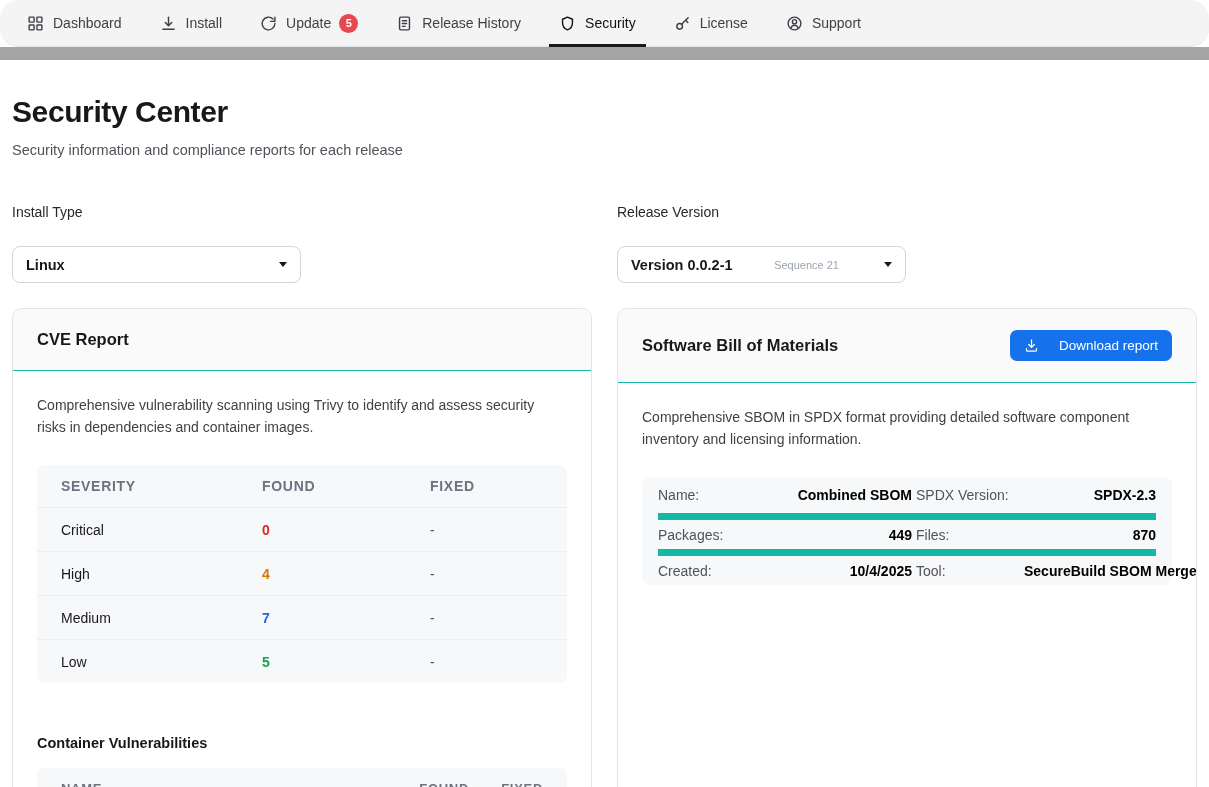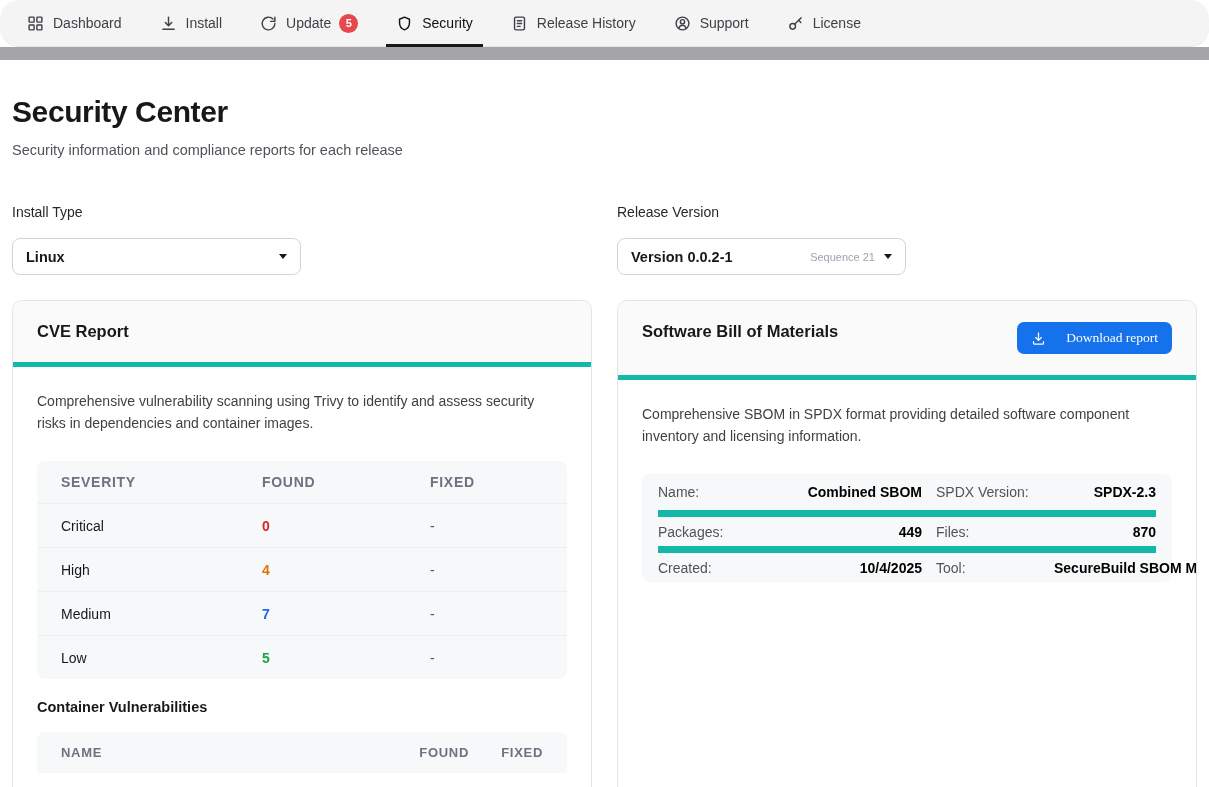--- a/index.html
+++ b/index.html
@@ -19,57 +19,57 @@
   
   .main { padding:35px 12px 0 12px; }
   .page-title { font-size:30px; font-weight:700; letter-spacing:-0.4px; color:#18181b; }
   .page-subtitle { margin-top:13px; font-size:14.5px; color:#52525b; }
 
   
   .filters { display:flex; margin-top:46px; }
   .filter { width:289px; }
   .filter.right { margin-left:316px; }
   .filter-label { font-size:14px; color:#27272a; }
-  .select { margin-top:18px; height:37px; border:1px solid #d4d4d8; border-radius:8px; background:#fff; display:flex; align-items:center; padding:0 13px; font-size:14.5px; font-weight:700; color:#18181b; cursor:pointer; }
+  .select { margin-top:26px; height:37px; border:1px solid #d4d4d8; border-radius:8px; background:#fff; display:flex; align-items:center; padding:0 13px; font-size:14.5px; font-weight:700; color:#18181b; cursor:pointer;gap:36px; }
   .caret { width:0; height:0; border-left:4.5px solid transparent; border-right:4.5px solid transparent; border-top:5.5px solid #18181b; }
   .select .caret { margin-left:auto; }
   .seq { font-size:11px; color:#9ca3af; font-weight:400; margin-left:auto; margin-right:9px; }
   .select.with-seq .caret { margin-left:0; }
 
   
   .cards { display:flex; gap:25px; margin-top:25px; align-items:flex-start; }
   .card { flex:1; border:1px solid #e4e4e7; border-radius:10px; background:#fff; height:920px; overflow:hidden; }
-  .card-header { display:flex; justify-content:space-between; padding:21px 24px; border-bottom:5px solid #14b8a6; background:#fafafb; border-radius:10px 10px 0 0; }
+  .card-header { display:flex; align-items:center; justify-content:space-between; padding:21px 24px; border-bottom:1px solid #14b8a6; background:#fafafb; border-radius:10px 10px 0 0; }
   .card-title { font-size:16.5px; font-weight:600; color:#18181b; }
   .card-body { padding:24px; }
   .card-desc { font-size:14px; color:#3f3f46; line-height:1.55; max-width:525px; }
 
   
-  .dl-btn { display:flex; align-items:center; gap:20px; background:#1672ec; color:#fff; border:none; border-radius:7px; padding:8px 14px; font-size:13.5px; font-weight:500; font-family:Liberation Serif, serif; cursor:pointer; }
+  .dl-btn { display:flex; align-items:center; gap:20px; background:#1672ec; color:#fff; border:none; border-radius:7px; padding:8px 14px; font-size:13.5px; font-weight:500; font-family:Liberation Sans, sans-serif; cursor:pointer; }
   .dl-btn svg { display:block; }
 
   
   .sev-table { margin-top:27px; background:#f7f8f9; border-radius:8px; overflow:hidden; }
   .sev-row { display:grid; grid-template-columns:201px 168px 1fr; padding:0 24px; height:44px; align-items:center; }
   .sev-row.head { height:42px; }
   .sev-row.head span { font-size:14px; font-weight:600; letter-spacing:0.7px; color:#6b7280; }
   .sev-row + .sev-row { border-top:1px solid #eceef1; }
   .sev-name { font-size:14px; color:#18181b; }
   .sev-found { font-size:14px; font-weight:600; }
   .sev-fixed { font-size:14px; color:#52525b; }
 
   
-  .sub-title { margin-top:20px; font-size:14.5px; font-weight:600; color:#18181b; }
+  .sub-title { margin-top:52px; font-size:14.5px; font-weight:600; color:#18181b; }
   .cv-head { margin-top:17px; background:#f7f8f9; border-radius:8px 8px 0 0; display:grid; grid-template-columns:1fr 90px 74px; align-items:center; padding:0 24px; height:41px; }
   .cv-head span { font-size:13px; font-weight:600; letter-spacing:0.7px; color:#6b7280; }
   .cv-head .num { text-align:right; }
 
   
   .details { margin-top:27px; background:#f7f8f9; border-radius:8px; padding:0 16px; }
-  .det-row { display:grid; grid-template-columns:78px 172px 104px 1fr; gap:0 14px; height:36px; align-items:center; }
+  .det-row { display:grid; grid-template-columns:78px 172px 104px 1fr; gap:0 4px; height:36px; align-items:center; }
   .det-row + .det-row { border-top:7px solid #14b8a6; }
   .det-label { font-size:14px; color:#52525b; }
   .det-value { font-size:14px; font-weight:700; color:#000000; text-align:right; white-space:nowrap; }
 </style>
 </head>
 <body>
 
 <div class="nav">
 
   <div class="nav-item">
@@ -99,59 +99,59 @@
     <span>
       <svg width="17" height="17" viewBox="0 0 24 24" fill="none" stroke="currentColor" stroke-width="2" stroke-linecap="round" stroke-linejoin="round">
           <path d="M21 12a9 9 0 1 1-2.64-6.36"></path>
           <path d="M21 3v6h-6"></path>
         </svg>
     </span>
     <span>Update</span>
     <span class="badge">5</span>
   </div>
 
-  <div class="nav-item active">
-    <span>
-      <svg width="17" height="17" viewBox="0 0 24 24" fill="none" stroke="currentColor" stroke-width="2" stroke-linecap="round" stroke-linejoin="round">
-          <path d="M12 3l7 3v5c0 4.6-3 8.6-7 10-4-1.4-7-5.4-7-10V6l7-3z"></path>
-        </svg>
-    </span>
-    <span>Security</span>
-  </div>
-
   <div class="nav-item">
     <span>
       <svg width="17" height="17" viewBox="0 0 24 24" fill="none" stroke="currentColor" stroke-width="2" stroke-linecap="round" stroke-linejoin="round">
           <rect x="5" y="3" width="14" height="18" rx="2"></rect>
           <path d="M9 8h6M9 12h6M9 16h4"></path>
         </svg>
     </span>
     <span>Release History</span>
+  </div>
+
+  <div class="nav-item active">
+    <span>
+      <svg width="17" height="17" viewBox="0 0 24 24" fill="none" stroke="currentColor" stroke-width="2" stroke-linecap="round" stroke-linejoin="round">
+          <path d="M12 3l7 3v5c0 4.6-3 8.6-7 10-4-1.4-7-5.4-7-10V6l7-3z"></path>
+        </svg>
+    </span>
+    <span>Security</span>
+  </div>
+
+  <div class="nav-item">
+    <span>
+      <svg width="17" height="17" viewBox="0 0 24 24" fill="none" stroke="currentColor" stroke-width="2" stroke-linecap="round" stroke-linejoin="round">
+          <circle cx="8" cy="16" r="4"></circle>
+          <path d="M10.8 13.2L20 4"></path>
+          <path d="M16.5 7.5l3 3"></path>
+        </svg>
+    </span>
+    <span>License</span>
   </div>
 
   <div class="nav-item">
     <span>
       <svg width="17" height="17" viewBox="0 0 24 24" fill="none" stroke="currentColor" stroke-width="2" stroke-linecap="round" stroke-linejoin="round">
           <circle cx="12" cy="12" r="9"></circle>
           <circle cx="12" cy="9.5" r="3"></circle>
           <path d="M6.8 18.2c1.1-2.3 3-3.7 5.2-3.7s4.1 1.4 5.2 3.7"></path>
         </svg>
     </span>
     <span>Support</span>
-  </div>
-
-  <div class="nav-item">
-    <span>
-      <svg width="17" height="17" viewBox="0 0 24 24" fill="none" stroke="currentColor" stroke-width="2" stroke-linecap="round" stroke-linejoin="round">
-          <circle cx="8" cy="16" r="4"></circle>
-          <path d="M10.8 13.2L20 4"></path>
-          <path d="M16.5 7.5l3 3"></path>
-        </svg>
-    </span>
-    <span>License</span>
   </div>
 
 </div>
 
 <div class="band"></div>
 
 <div class="main">
 
   <h1 class="page-title">Security Center</h1>
   <div class="page-subtitle">Security information and compliance reports for each release</div>

